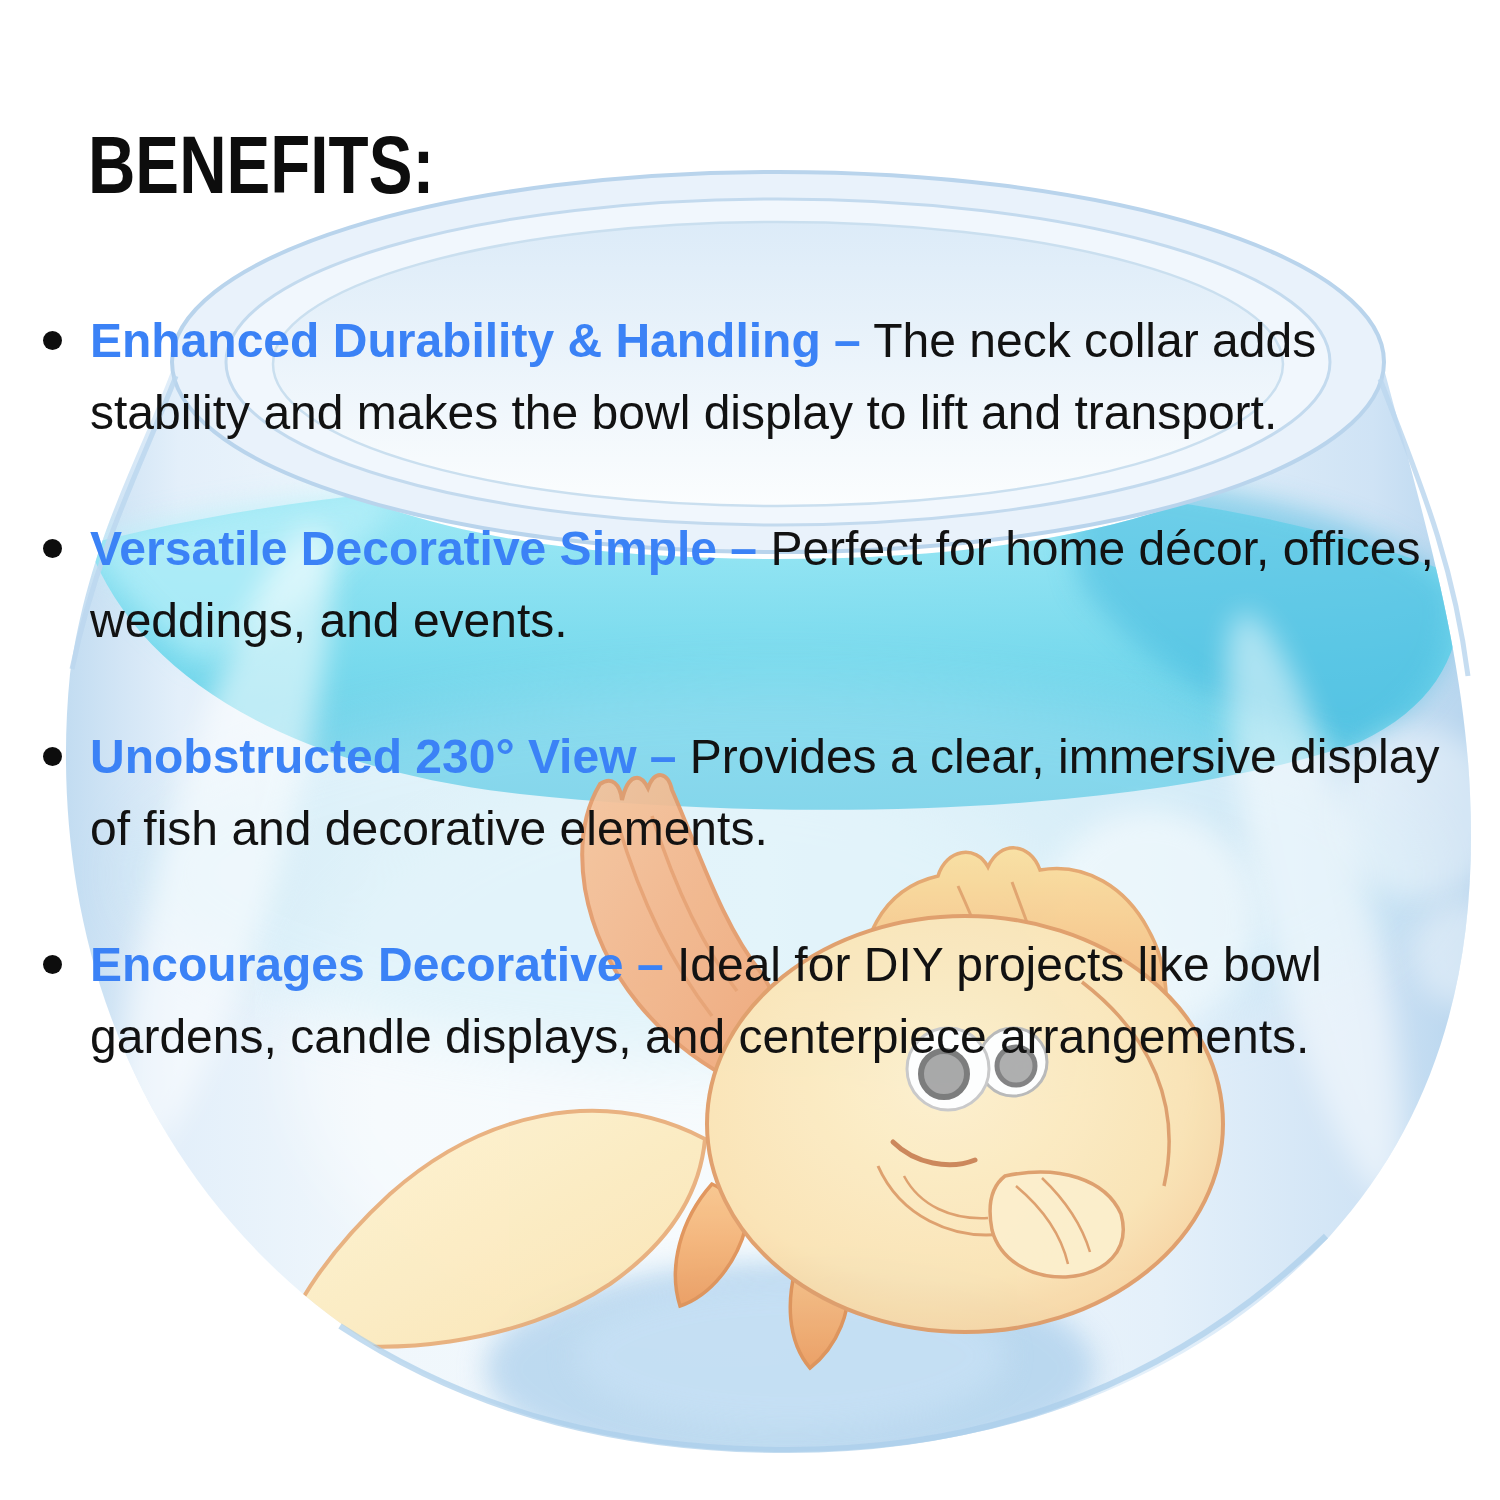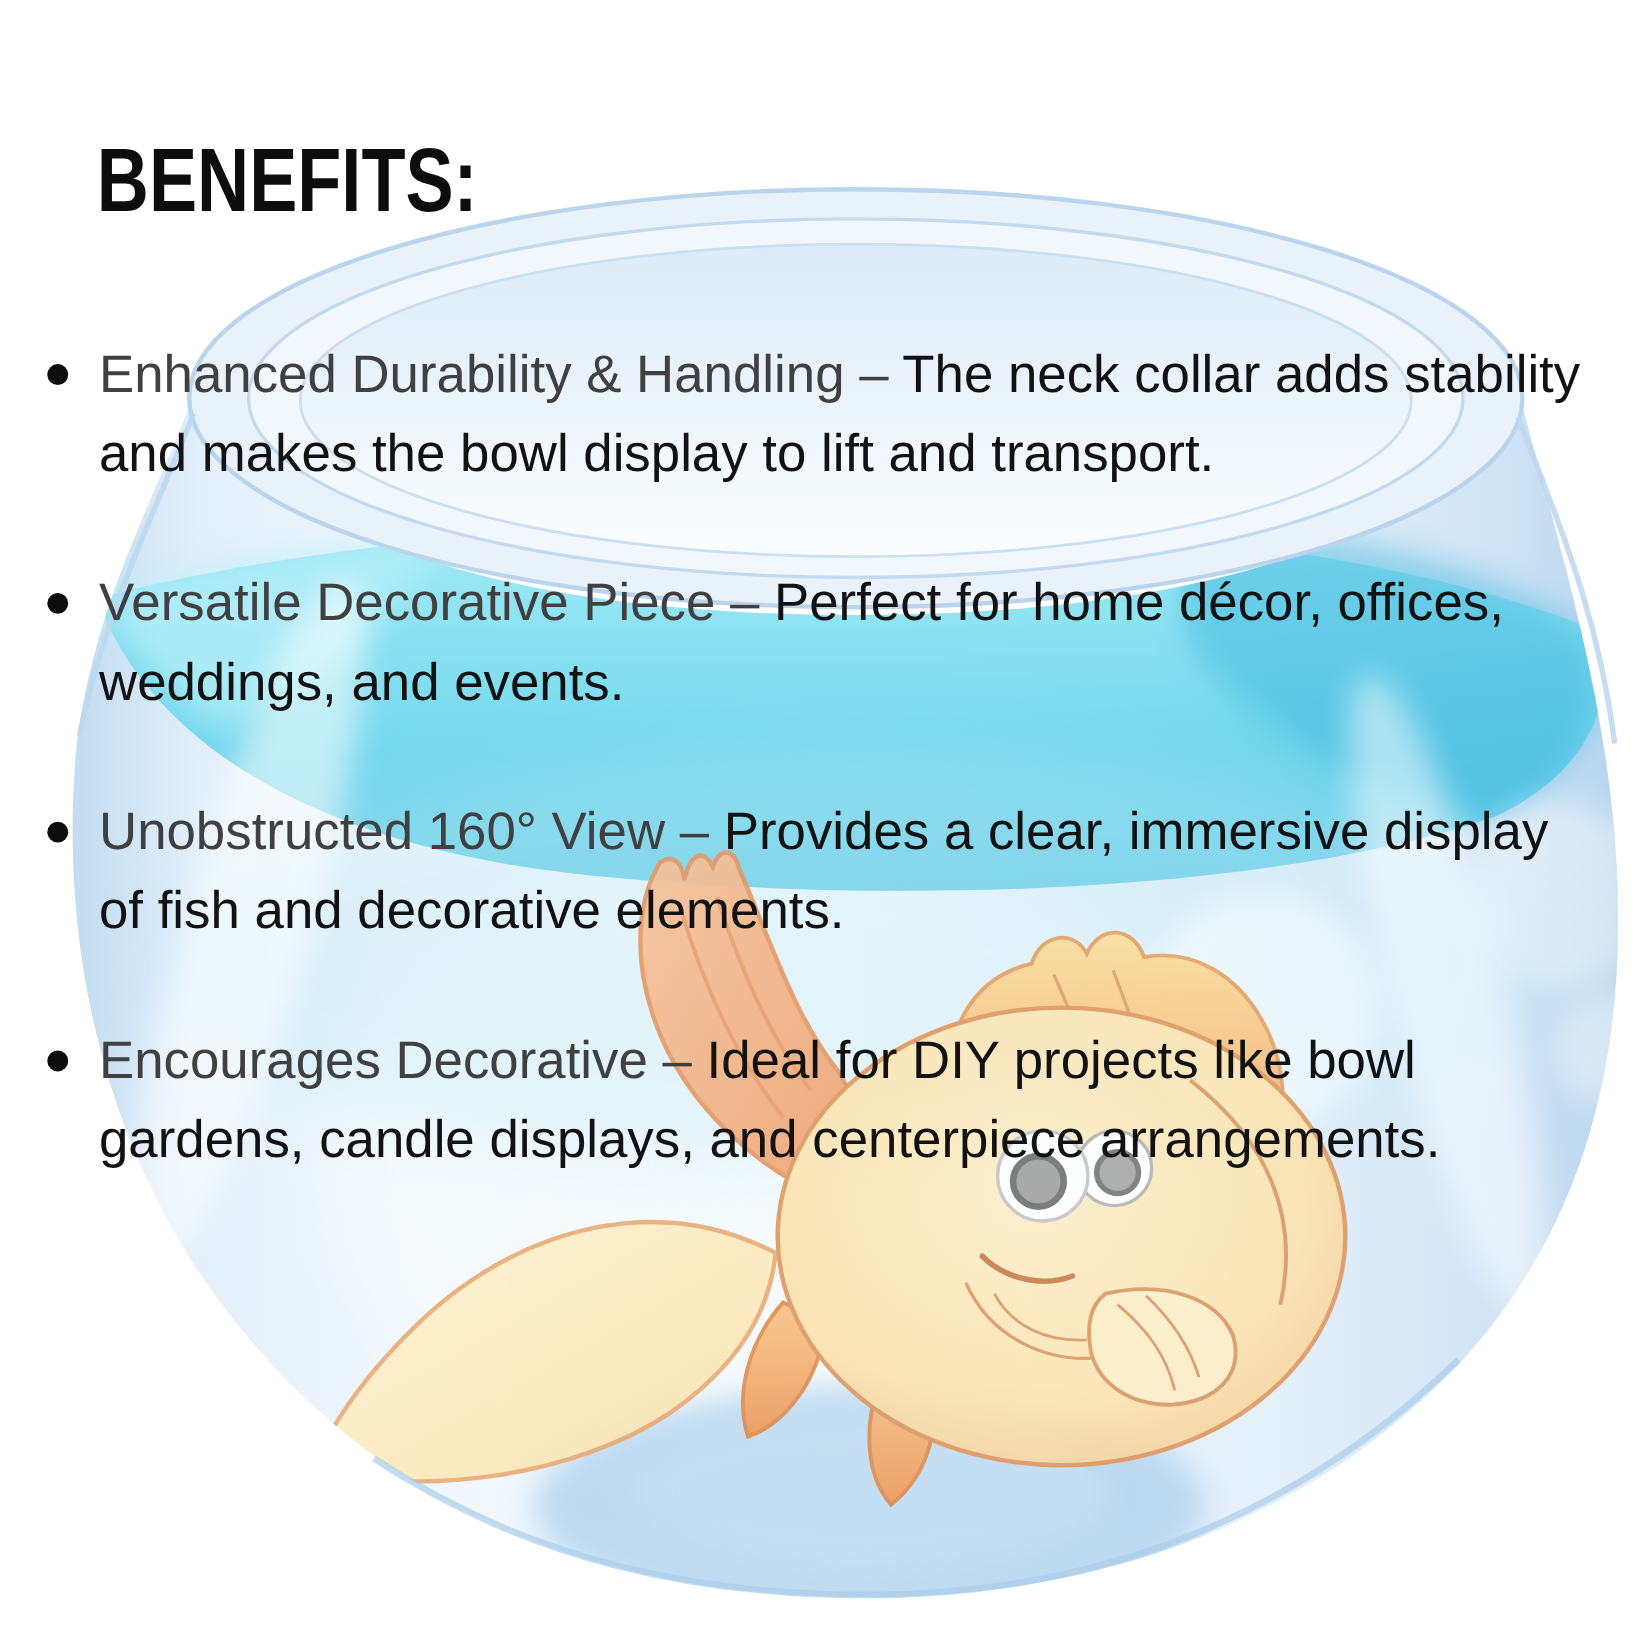--- a/index.html
+++ b/index.html
@@ -27,21 +27,21 @@
     position:relative;
     font-size:48px;line-height:72px;color:#121212;
     margin:0 0 64px 0;
   }
   ul.benefits-list li::before{
     content:"";
     position:absolute;left:-47px;top:26px;
     width:19px;height:19px;border-radius:50%;
     background:#0d0d0d;
   }
-  ul.benefits-list li strong{font-weight:400;color:#404040;}
+  ul.benefits-list li strong{font-weight:700;color:#3b82f6;}
 </style>
 </head>
 <body>
 
 <div class="stage">
 
   <svg class="bg-art" viewBox="0 0 1500 1500" aria-hidden="true">
     <defs>
       <linearGradient id="glassGrad" x1="0" y1="0" x2="1" y2="0">
         <stop offset="0" stop-color="#c2dcf1"></stop>
@@ -161,25 +161,25 @@
 
   <div class="content">
     <h1 class="benefits-title">BENEFITS:</h1>
 
     <ul class="benefits-list">
       <li>
         <strong>Enhanced Durability &amp; Handling –</strong>
         <span>The neck collar adds stability and makes the bowl display to lift and transport.</span>
       </li>
       <li>
-        <strong>Versatile Decorative Piece –</strong>
+        <strong>Versatile Decorative Simple –</strong>
         <span>Perfect for home décor, offices, weddings, and events.</span>
       </li>
       <li>
-        <strong>Unobstructed 160° View –</strong>
+        <strong>Unobstructed 230° View –</strong>
         <span>Provides a clear, immersive display of fish and decorative elements.</span>
       </li>
       <li>
         <strong>Encourages Decorative –</strong>
         <span>Ideal for DIY projects like bowl gardens, candle displays, and centerpiece arrangements.</span>
       </li>
     </ul>
   </div>
 </div>
 

